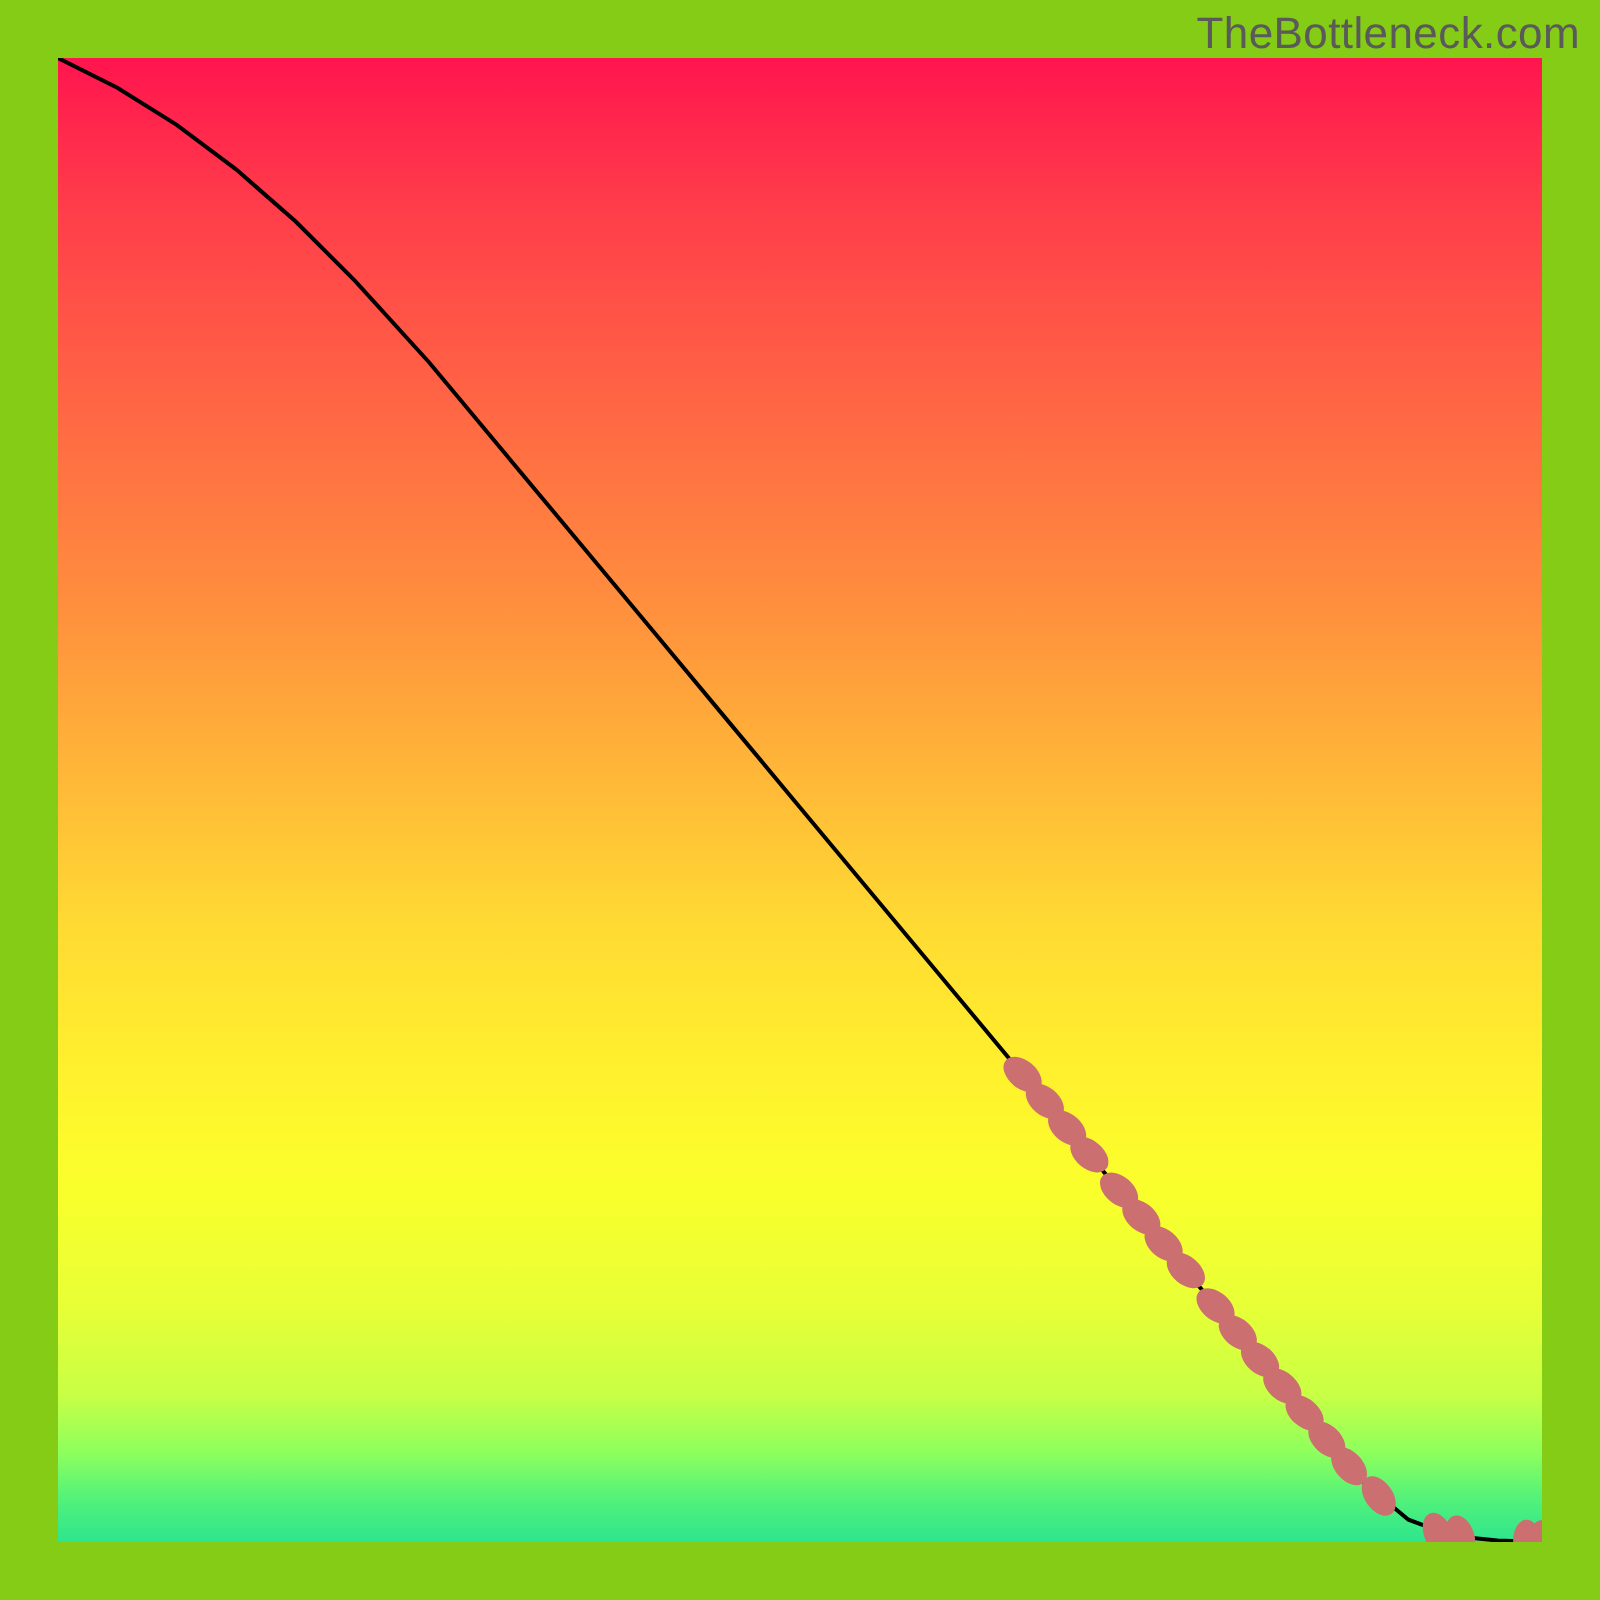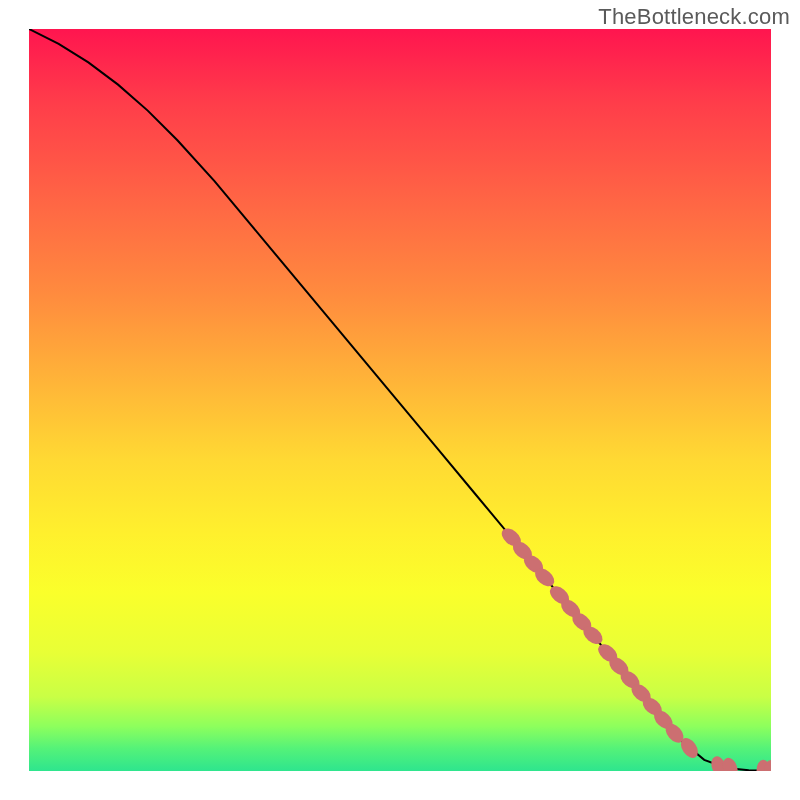--- a/index.html
+++ b/index.html
@@ -7,21 +7,21 @@
     padding: 0;
     width: 800px;
     height: 800px;
     overflow: hidden;
     background: #000;
     font-family: Arial, Helvetica, sans-serif;
   }
   .frame {
     width: 800px;
     height: 800px;
-    background: #ffffff;
+    background: #84cc16;
     position: relative;
   }
   .watermark {
     position: absolute;
     top: 4px;
     right: 10px;
     color: #5a5a5a;
     font-size: 22px;
     font-weight: 500;
     letter-spacing: 0.2px;

